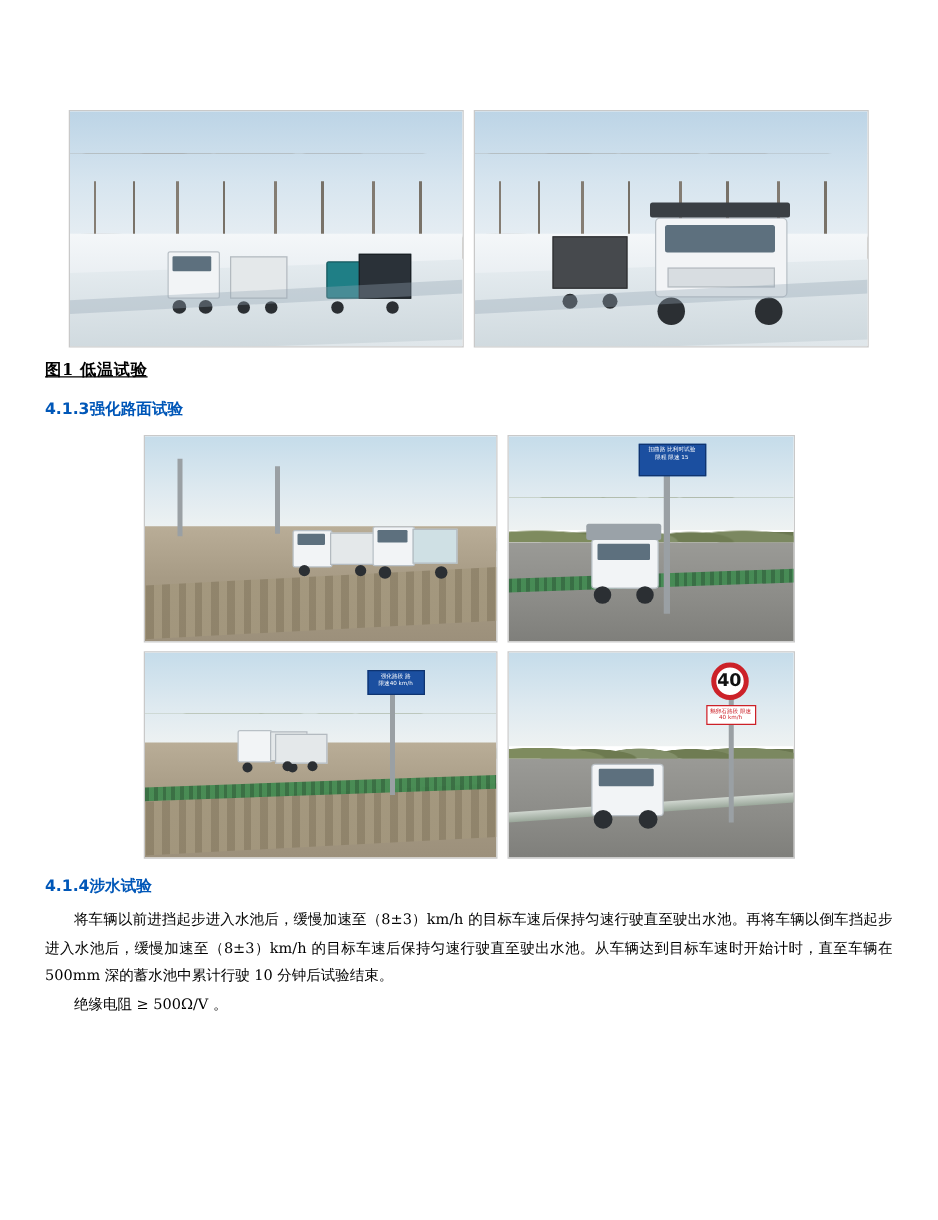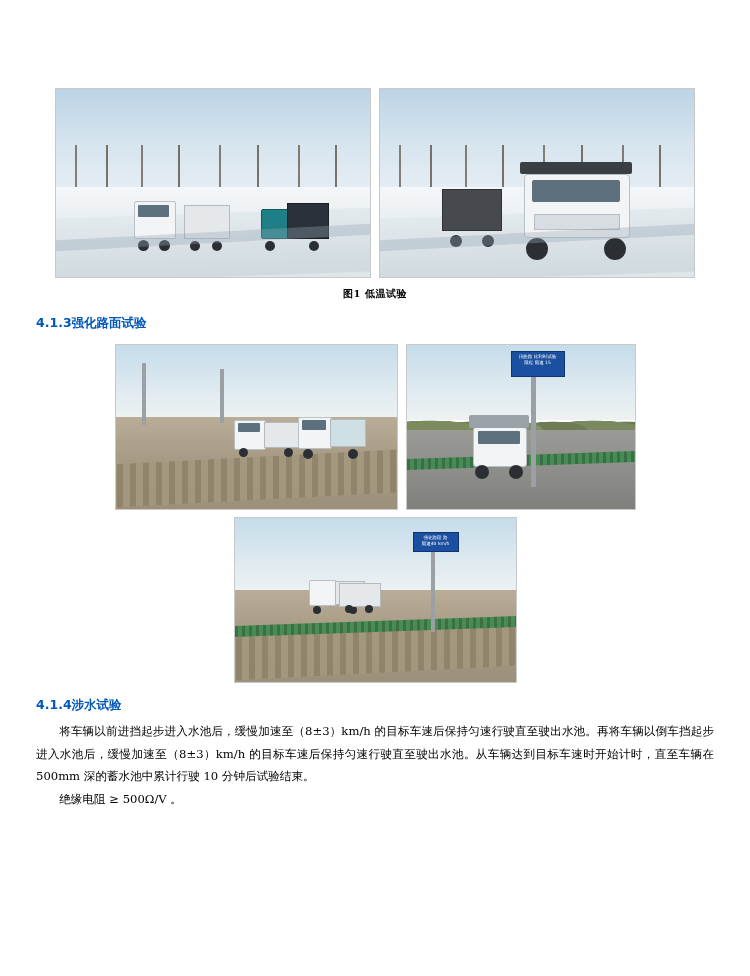--- a/index.html
+++ b/index.html
@@ -109,26 +109,27 @@
     border: 1px solid #b3bac0;
   }
   .truck .wheel {
     position: absolute;
     background: #2b2f33;
     border-radius: 50%;
   }
 
   
   .fig-caption {
-    text-align: center;
-    font-size: 10px;
+    text-align: left;
+    font-size: 13px;
     font-weight: bold;
     margin-top: 9px;
     letter-spacing: .5px;
     font-family: "DejaVu Serif", serif;
+    text-decoration: underline;
   }
   h2.sec-head {
     color: #0057b8;
     font-size: 12.5px;
     font-weight: bold;
     margin: 14px 0 6px 0;
     font-family: "DejaVu Sans", sans-serif;
   }
   p.body-text {
     font-size: 11.6px;
@@ -372,20 +373,37 @@
           <div class="wheel" style="left:4px; bottom:2px; width:8px; height:8px;"></div>
           <div class="wheel" style="left:40px; bottom:2px; width:8px; height:8px;"></div>
         </div>
         <div class="truck" style="left:104px; width:56px; height:40px; bottom:41%;">
           <div class="box" style="left:0; top:8px; width:40px; height:22px;"></div>
           <div class="wheel" style="left:6px; bottom:2px; width:8px; height:8px;"></div>
           <div class="wheel" style="left:26px; bottom:2px; width:8px; height:8px;"></div>
         </div>
       </div>
 
+      <div class="photo fig2-photo-r">
+        <div class="sky-day"></div>
+        <div class="hedge" style="top:32%; height:20%;"></div>
+        <div class="road-asphalt"></div>
+        <div class="guardrail"></div>
+        <div class="pole" style="left:176px; top:30px; height:106px;"></div>
+        <div class="speed-sign" style="left:162px; top:8px;">40</div>
+        <div class="speed-plate" style="left:158px; top:42px; width:40px; height:16px;">鹅卵石路段
+限速40 km/h</div>
+
+        <div class="truck" style="left:58px; width:78px; height:74px; bottom:14%;">
+          <div class="cab" style="left:8px; top:22px; width:56px; height:40px; border-radius:3px;"></div>
+          <div class="windshield" style="left:14px; top:26px; width:44px; height:14px;"></div>
+          <div class="wheel" style="left:10px; bottom:0; width:15px; height:15px;"></div>
+          <div class="wheel" style="left:46px; bottom:0; width:15px; height:15px;"></div>
+        </div>
+      </div>
     </div>
   </div>
 
   <h2 class="sec-head">4.1.4涉水试验</h2>
   <p class="body-text">将车辆以前进挡起步进入水池后，缓慢加速至（8±3）km/h 的目标车速后保持匀速行驶直至驶出水池。再将车辆以倒车挡起步进入水池后，缓慢加速至（8±3）km/h 的目标车速后保持匀速行驶直至驶出水池。从车辆达到目标车速时开始计时，直至车辆在500mm 深的蓄水池中累计行驶 10 分钟后试验结束。</p>
   <p class="body-text">绝缘电阻 ≥ 500Ω/V 。</p>
 
 </div>
 
 </body></html>

